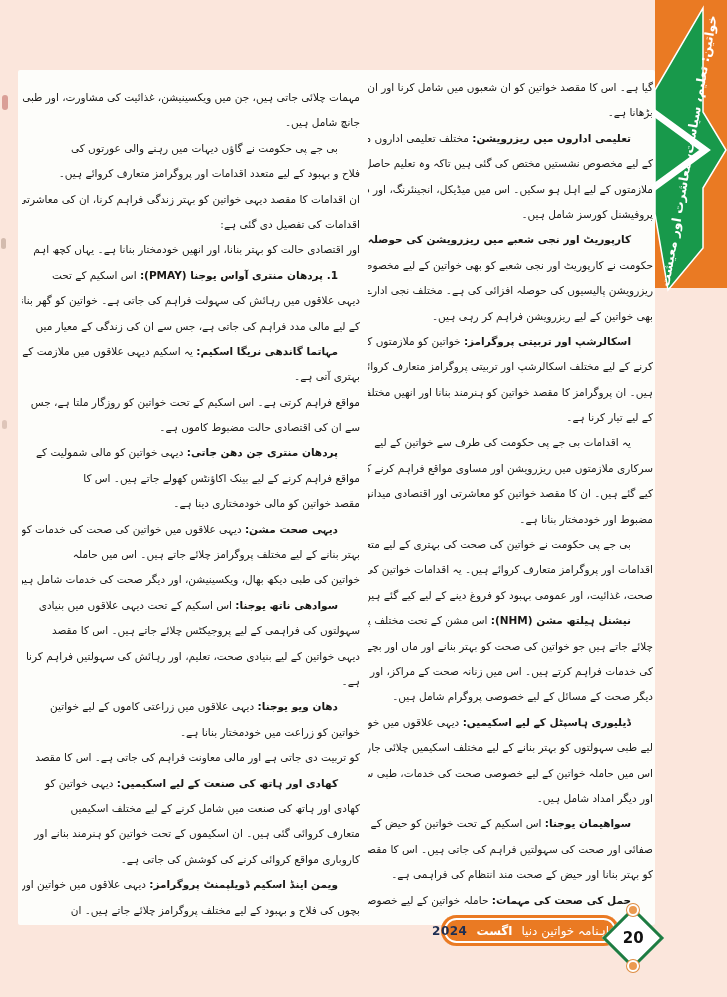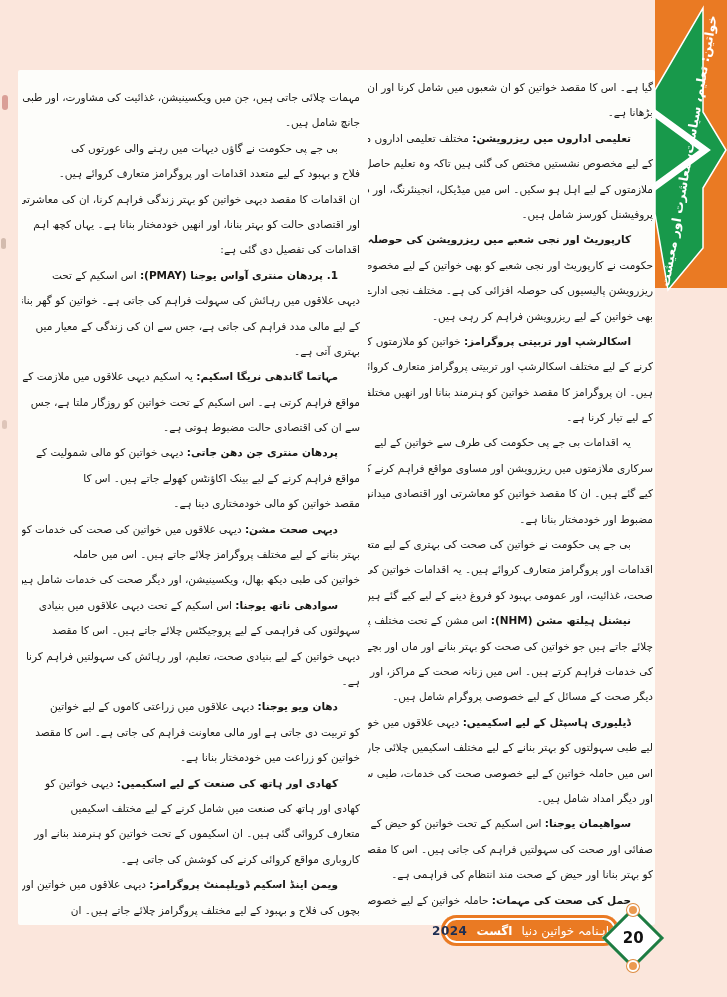--- a/index.html
+++ b/index.html
@@ -111,42 +111,42 @@
         <div class="line">صفائی اور صحت کی سہولتیں فراہم کی جاتی ہیں۔ اس کا مقصد خواتین کی صحت</div>
         <div class="line">کو بہتر بنانا اور حیض کے صحت مند انتظام کی فراہمی ہے۔</div>
         <div class="line indent"><b>حمل کی صحت کی مہمات:</b> حاملہ خواتین کے لیے خصوصی صحت کی</div>
       </div>
     <div class="col col-left">
         <div class="line">مہمات چلائی جاتی ہیں، جن میں ویکسینیشن، غذائیت کی مشاورت، اور طبی</div>
         <div class="line">جانچ شامل ہیں۔</div>
         <div class="line indent">بی جے پی حکومت نے گاؤں دیہات میں رہنے والی عورتوں کی</div>
         <div class="line">فلاح و بہبود کے لیے متعدد اقدامات اور پروگرامز متعارف کروائے ہیں۔</div>
         <div class="line">ان اقدامات کا مقصد دیہی خواتین کو بہتر زندگی فراہم کرنا، ان کی معاشرتی</div>
+        <div class="line">اقدامات کی تفصیل دی گئی ہے:</div>
         <div class="line">اور اقتصادی حالت کو بہتر بنانا، اور انھیں خودمختار بنانا ہے۔ یہاں کچھ اہم</div>
-        <div class="line">اقدامات کی تفصیل دی گئی ہے:</div>
         <div class="line indent"><b>1. پردھان منتری آواس یوجنا (PMAY):</b> اس اسکیم کے تحت</div>
         <div class="line">دیہی علاقوں میں رہائش کی سہولت فراہم کی جاتی ہے۔ خواتین کو گھر بنانے</div>
         <div class="line">کے لیے مالی مدد فراہم کی جاتی ہے، جس سے ان کی زندگی کے معیار میں</div>
+        <div class="line indent"><b>مہاتما گاندھی نریگا اسکیم:</b> یہ اسکیم دیہی علاقوں میں ملازمت کے</div>
         <div class="line">بہتری آتی ہے۔</div>
-        <div class="line indent"><b>مہاتما گاندھی نریگا اسکیم:</b> یہ اسکیم دیہی علاقوں میں ملازمت کے</div>
         <div class="line">مواقع فراہم کرتی ہے۔ اس اسکیم کے تحت خواتین کو روزگار ملتا ہے، جس</div>
-        <div class="line">سے ان کی اقتصادی حالت مضبوط ہوتی ہے۔</div>
+        <div class="line">سے ان کی اقتصادی حالت مضبوط کاموں ہے۔</div>
         <div class="line indent"><b>پردھان منتری جن دھن جاتی:</b> دیہی خواتین کو مالی شمولیت کے</div>
         <div class="line">مواقع فراہم کرنے کے لیے بینک اکاؤنٹس کھولے جاتے ہیں۔ اس کا</div>
         <div class="line">مقصد خواتین کو مالی خودمختاری دینا ہے۔</div>
         <div class="line indent"><b>دیہی صحت مشن:</b> دیہی علاقوں میں خواتین کی صحت کی خدمات کو</div>
         <div class="line">بہتر بنانے کے لیے مختلف پروگرامز چلائے جاتے ہیں۔ اس میں حاملہ</div>
         <div class="line">خواتین کی طبی دیکھ بھال، ویکسینیشن، اور دیگر صحت کی خدمات شامل ہیں۔</div>
         <div class="line indent"><b>سوادھی ناتھ یوجنا:</b> اس اسکیم کے تحت دیہی علاقوں میں بنیادی</div>
         <div class="line">سہولتوں کی فراہمی کے لیے پروجیکٹس چلائے جاتے ہیں۔ اس کا مقصد</div>
         <div class="line">دیہی خواتین کے لیے بنیادی صحت، تعلیم، اور رہائش کی سہولتیں فراہم کرنا</div>
         <div class="line">ہے۔</div>
         <div class="line indent"><b>دھان ویو یوجنا:</b> دیہی علاقوں میں زراعتی کاموں کے لیے خواتین</div>
+        <div class="line">خواتین کو زراعت میں خودمختار بنانا ہے۔</div>
         <div class="line">کو تربیت دی جاتی ہے اور مالی معاونت فراہم کی جاتی ہے۔ اس کا مقصد</div>
-        <div class="line">خواتین کو زراعت میں خودمختار بنانا ہے۔</div>
         <div class="line indent"><b>کھادی اور ہاتھ کی صنعت کے لیے اسکیمیں:</b> دیہی خواتین کو</div>
         <div class="line">کھادی اور ہاتھ کی صنعت میں شامل کرنے کے لیے مختلف اسکیمیں</div>
         <div class="line">متعارف کروائی گئی ہیں۔ ان اسکیموں کے تحت خواتین کو ہنرمند بنانے اور</div>
         <div class="line">کاروباری مواقع کروائی کرنے کی کوشش کی جاتی ہے۔</div>
         <div class="line indent"><b>ویمن اینڈ اسکیم ڈویلپمنٹ پروگرامز:</b> دیہی علاقوں میں خواتین اور</div>
         <div class="line">بچوں کی فلاح و بہبود کے لیے مختلف پروگرامز چلائے جاتے ہیں۔ ان</div>
       </div>
   </div>
 
   <div class="ribbon">

